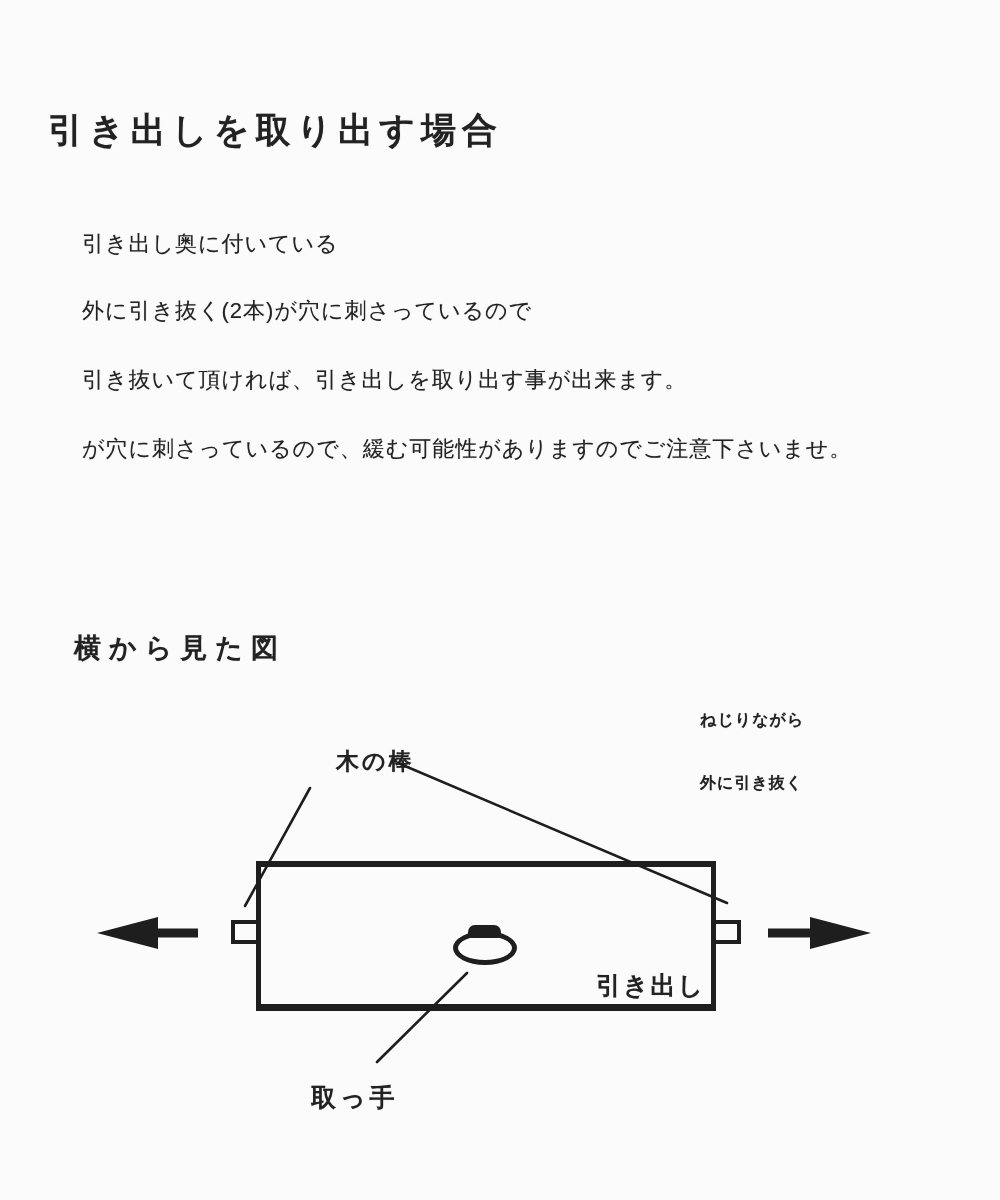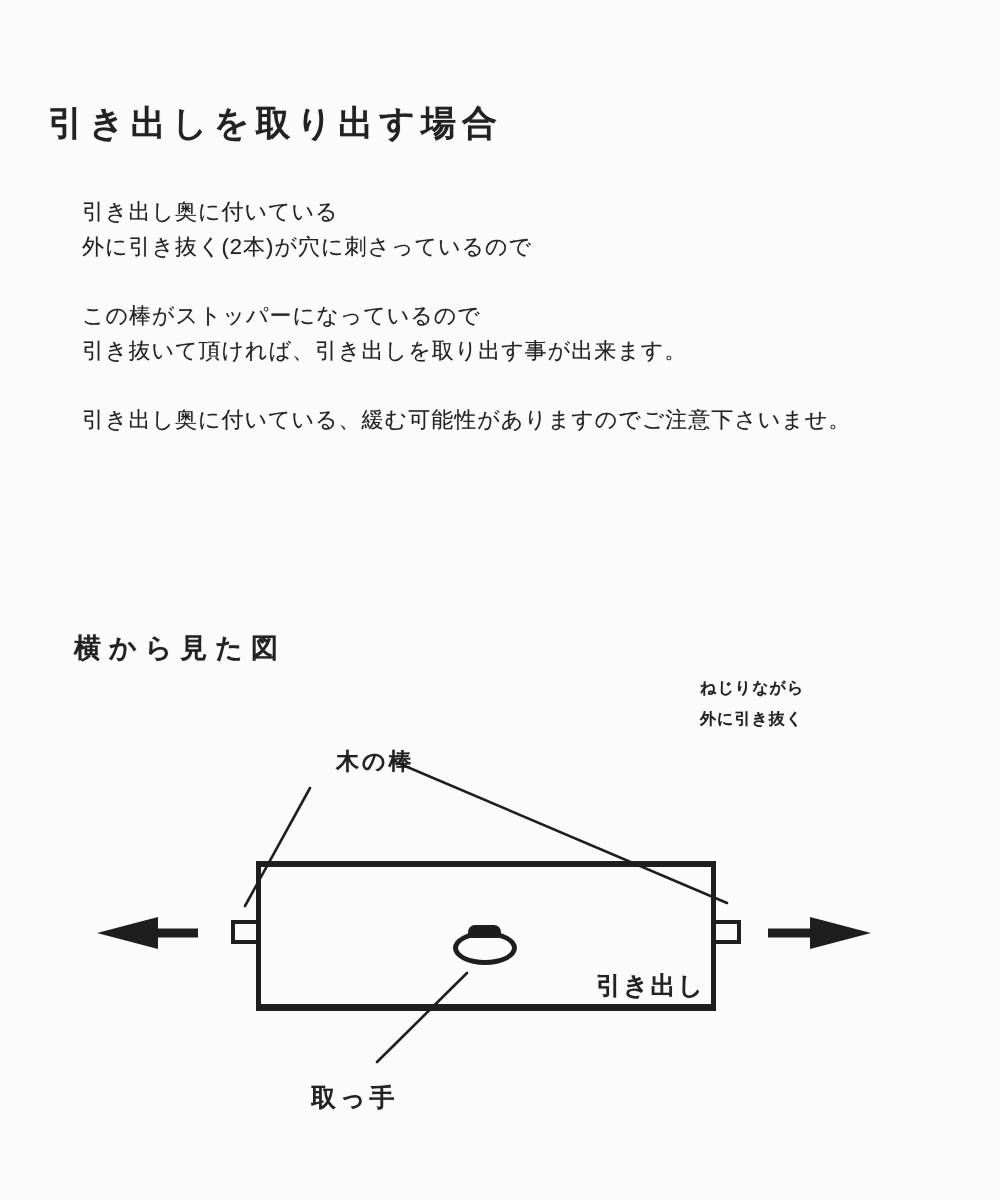--- a/index.html
+++ b/index.html
@@ -9,38 +9,38 @@
     height: 1200px;
     background: #fbfbfb;
     overflow: hidden;
     font-family: "Liberation Sans", "DejaVu Sans", sans-serif;
     color: #222;
   }
   .txt { text-shadow: 0 0 1px rgba(40,40,40,0.35); }
 
   .title {
     position: absolute;
-    left: 48px; top: 77px;
+    left: 48px; top: 84px;
     font-size: 35px;
     font-weight: 600;
     letter-spacing: 6px;
     white-space: nowrap;
     text-align: right;
   }
 
   .body-text {
     position: absolute;
     left: 82px; top: 194px;
     font-size: 22px;
     font-weight: 500;
     line-height: 35px;
     letter-spacing: 1px;
   }
   .para { margin: 0 0 34px 0; }
-  .ln { display: block; white-space: nowrap; }
+  .ln { display: block; white-space: nowrap; margin-top: 32px; }
 
   .fig-heading {
     position: absolute;
     left: 74px; top: 630px;
     font-size: 27px;
     font-weight: 600;
     letter-spacing: 8px;
     white-space: nowrap;
   }
 
@@ -132,25 +132,24 @@
 <div class="page">
 
   <h1 class="title txt">引き出しを取り出す場合</h1>
 
   <div class="body-text txt">
     <div class="para">
       <span class="ln">引き出し奥に付いている</span>
       <span class="ln">外に引き抜く(2本)が穴に刺さっているので</span>
     </div>
     <div class="para">
-      <span class="ln">この棒がストッパーになっているので</span>
       <span class="ln">引き抜いて頂ければ、引き出しを取り出す事が出来ます。</span>
     </div>
     <div class="para">
-      <span class="ln">引き出し奥に付いている、緩む可能性がありますのでご注意下さいませ。</span>
+      <span class="ln">が穴に刺さっているので、緩む可能性がありますのでご注意下さいませ。</span>
     </div>
   </div>
 
   <div class="fig-heading txt">横から見た図</div>
 
   <div class="twist-label txt">
     <span class="ln">ねじりながら</span>
     <span class="ln">外に引き抜く</span>
   </div>
 

